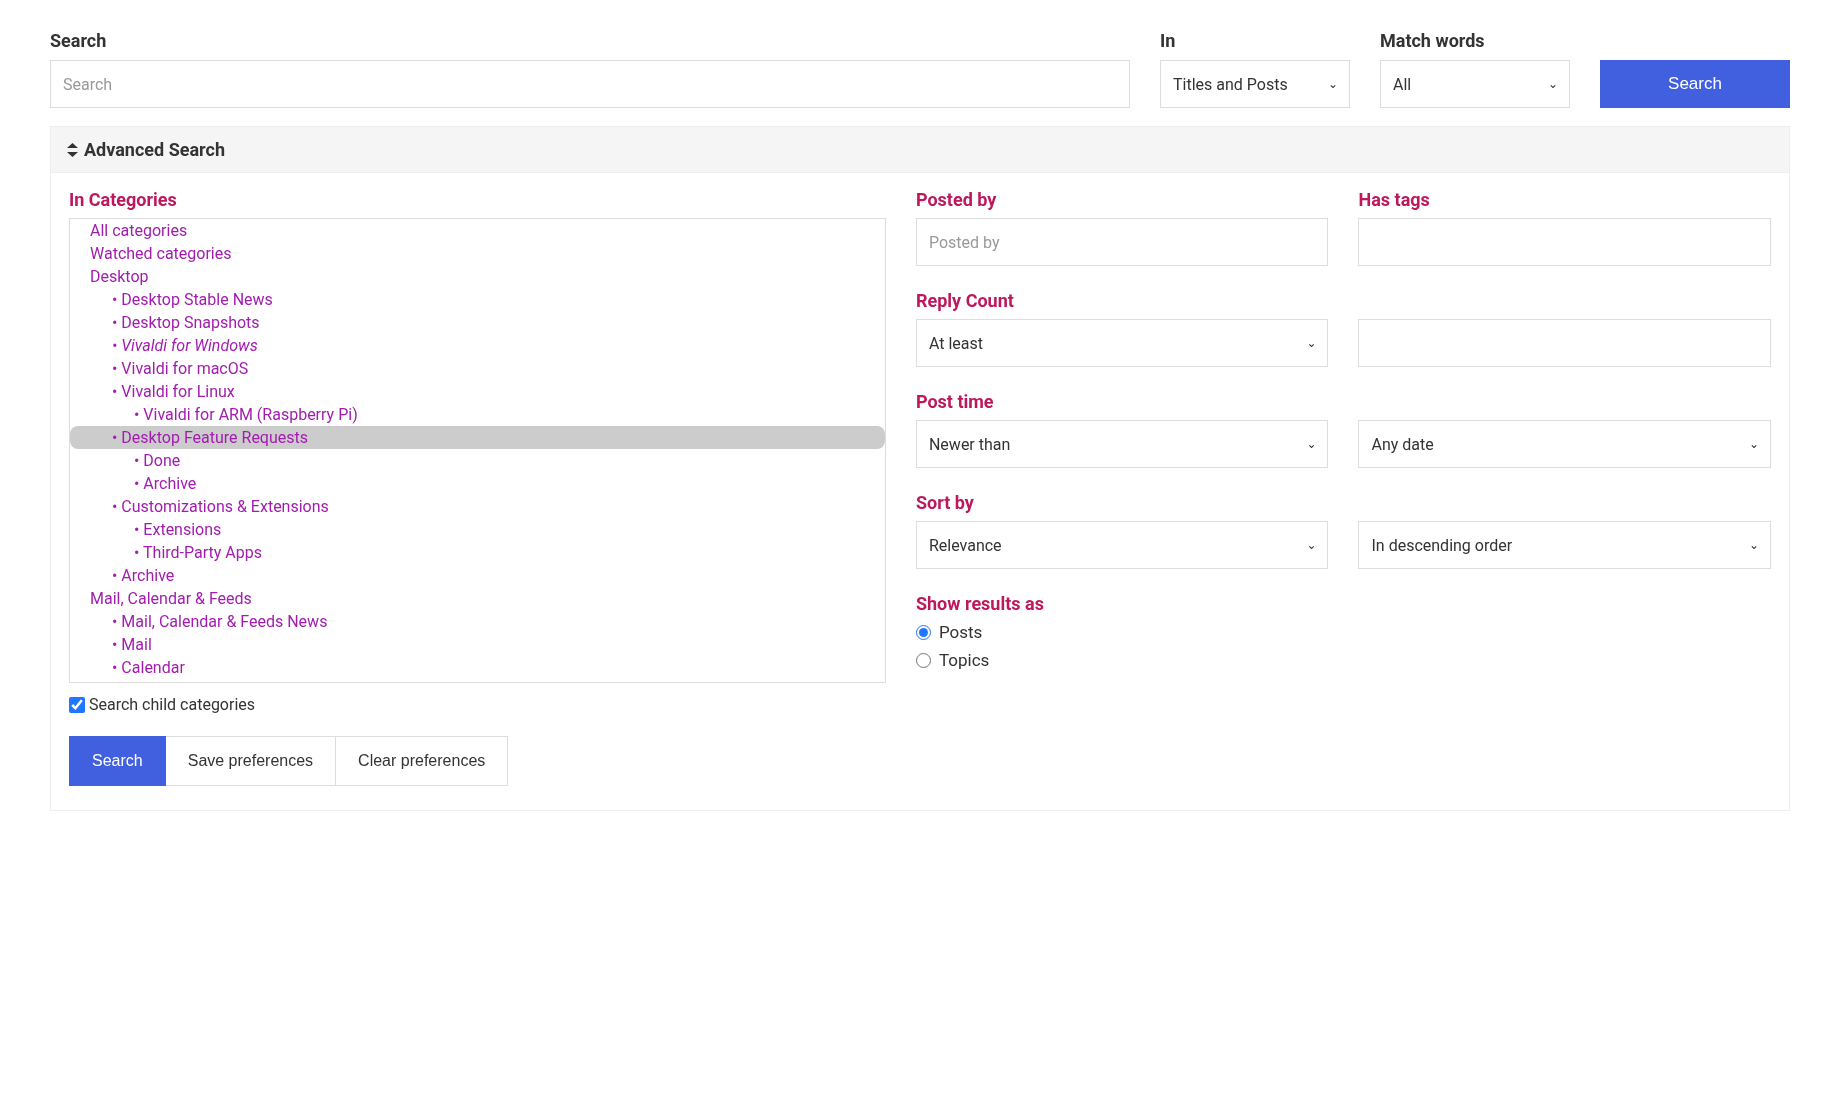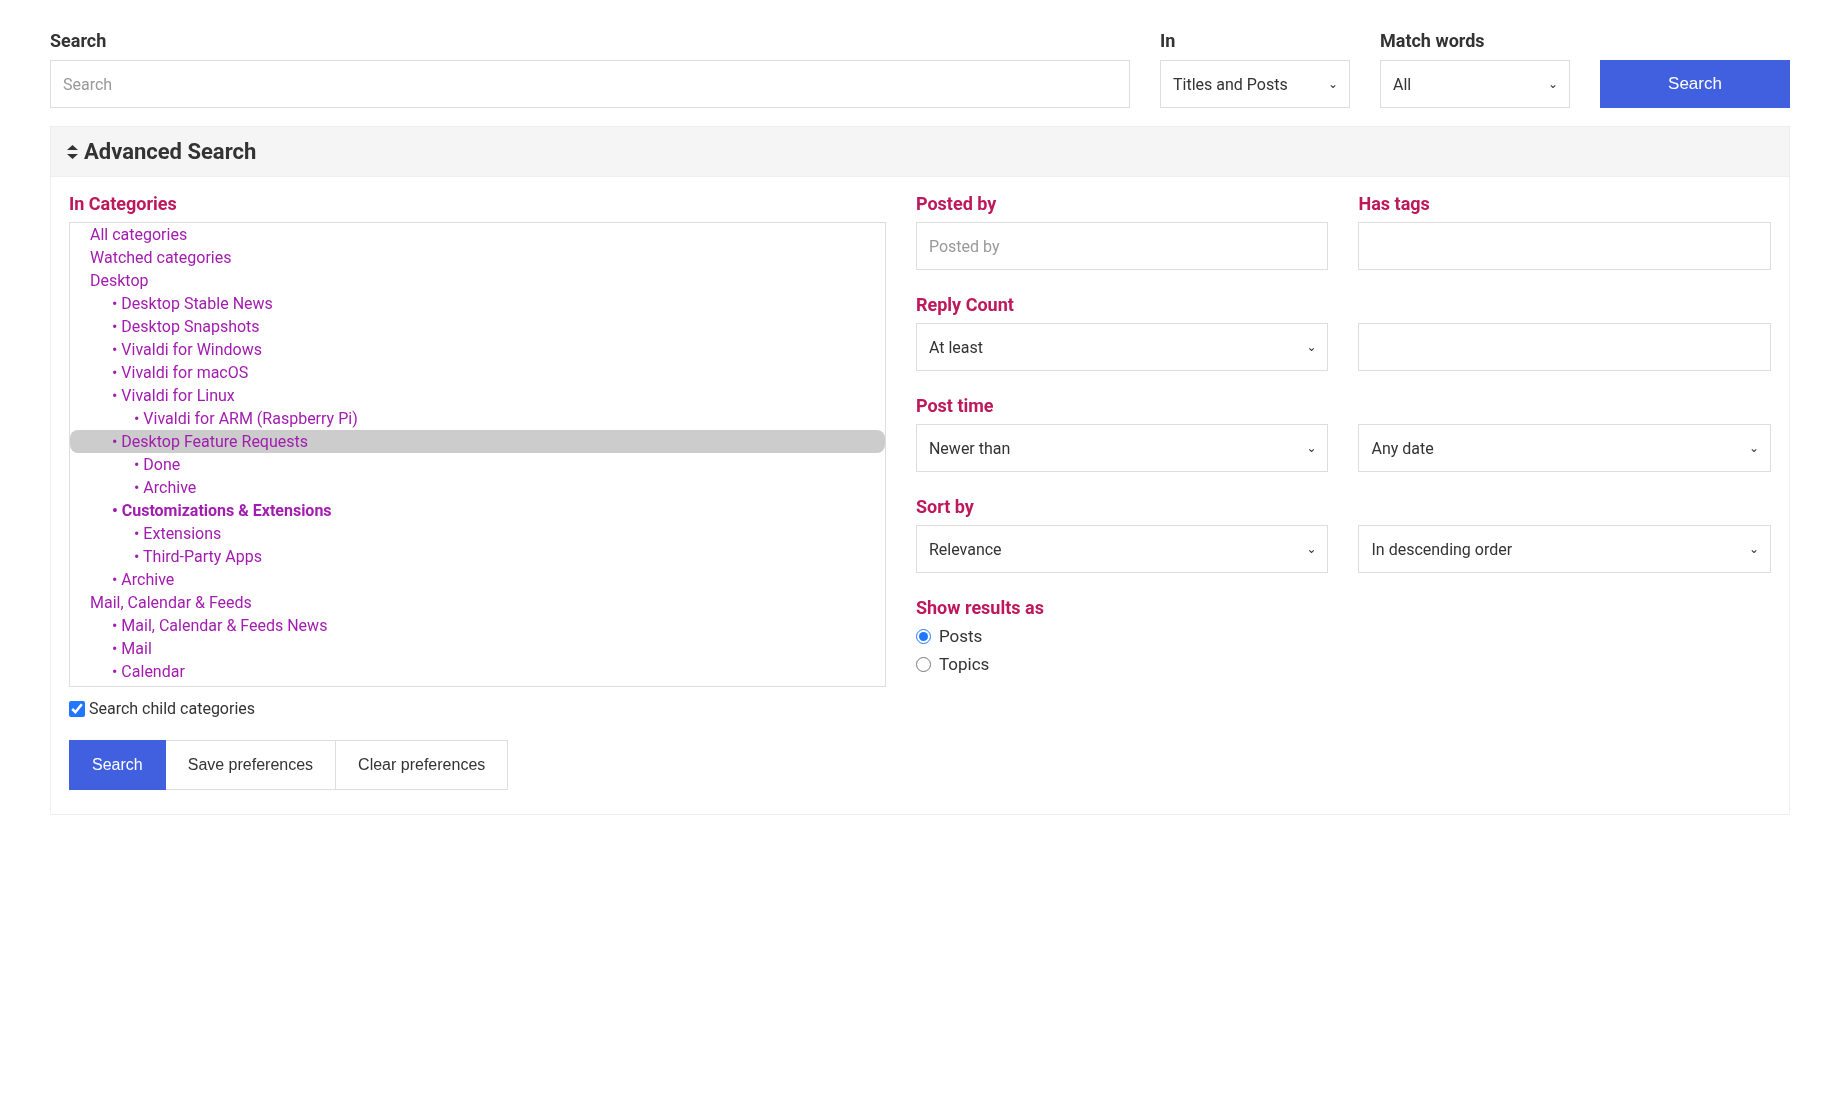--- a/index.html
+++ b/index.html
@@ -75,21 +75,21 @@
     .advanced-panel {
       border: 1px solid #eee;
     }
     .panel-header {
       background: #f5f5f5;
       padding: 12px 16px;
       display: flex;
       align-items: center;
       gap: 6px;
       font-weight: 700;
-      font-size: 22px;
+      font-size: 18px;
       color: #333;
       border-bottom: 1px solid #eee;
       cursor: pointer;
     }
     .panel-header .sort-icon {
       font-size: 13px;
       line-height: 1;
       display: flex;
       flex-direction: column;
       gap: 0;
@@ -244,28 +244,28 @@
 
   <div class="panel-body">
     <div class="left-col">
       <div class="section-label">In Categories</div>
       <div class="category-list" id="cat-list">
           <div class="cat-item" style="padding-left: 20px;">All categories</div>
           <div class="cat-item" style="padding-left: 20px;">Watched categories</div>
           <div class="cat-item" style="padding-left: 20px;">Desktop</div>
           <div class="cat-item" style="padding-left: 42px;">• Desktop Stable News</div>
           <div class="cat-item" style="padding-left: 42px;">• Desktop Snapshots</div>
-          <div class="cat-item" style="padding-left: 42px;">• Vivaldi for Windows</div>
+          <div class="cat-item" style="padding-left: 42px; font-style: italic;">• Vivaldi for Windows</div>
           <div class="cat-item" style="padding-left: 42px;">• Vivaldi for macOS</div>
           <div class="cat-item" style="padding-left: 42px;">• Vivaldi for Linux</div>
           <div class="cat-item" style="padding-left: 64px;">• Vivaldi for ARM (Raspberry Pi)</div>
           <div class="cat-item selected" style="padding-left: 42px; border-radius: 8px;">• Desktop Feature Requests</div>
           <div class="cat-item" style="padding-left: 64px;">• Done</div>
           <div class="cat-item" style="padding-left: 64px;">• Archive</div>
-          <div class="cat-item" style="padding-left: 42px; font-weight: bold;">• Customizations &amp; Extensions</div>
+          <div class="cat-item" style="padding-left: 42px;">• Customizations &amp; Extensions</div>
           <div class="cat-item" style="padding-left: 64px;">• Extensions</div>
           <div class="cat-item" style="padding-left: 64px;">• Third-Party Apps</div>
           <div class="cat-item" style="padding-left: 42px;">• Archive</div>
           <div class="cat-item" style="padding-left: 20px;">Mail, Calendar &amp; Feeds</div>
           <div class="cat-item" style="padding-left: 42px;">• Mail, Calendar &amp; Feeds News</div>
           <div class="cat-item" style="padding-left: 42px;">• Mail</div>
           <div class="cat-item" style="padding-left: 42px;">• Calendar</div>
         </div>
 
       <label class="check-row">

